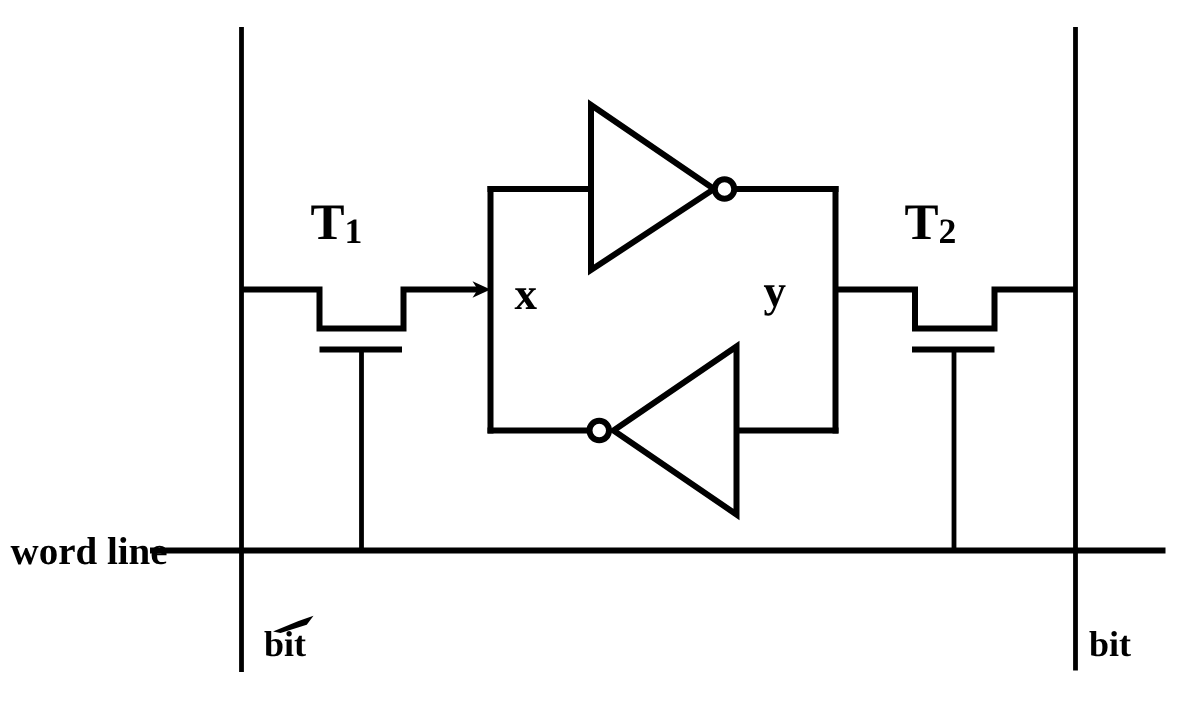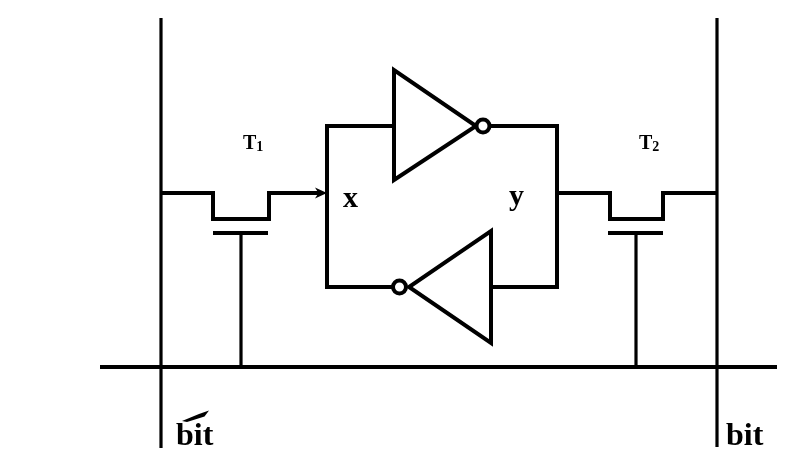--- a/index.html
+++ b/index.html
@@ -20,25 +20,25 @@
     left: 0;
     top: 0;
   }
   .lbl {
     position: absolute;
     color: #000000;
     font-weight: bold;
     line-height: 1;
     white-space: nowrap;
   }
-  .lbl-t     { font-size: 20px; margin-left: 36px; }
+  .lbl-t     { font-size: 34px; }
   .lbl-t sub { font-size: 0.7em; vertical-align: -0.12em; }
   .lbl-node  { font-size: 30px; }
   .lbl-word  { font-size: 26px; }
-  .lbl-bit   { font-size: 32px; }
+  .lbl-bit   { font-size: 24px; }
   .stroke {
     stroke: #000000;
     fill: none;
     stroke-width: 4;
   }
   .thin  { stroke-width: 3.2; }
   .shape {
     stroke: #000000;
     fill: #ffffff;
     stroke-width: 4;
@@ -106,18 +106,19 @@
   </div>
 
   <div class="lbl lbl-t" style="left:603px; top:132px;text-align:right;">
     <span>T</span><sub>2</sub>
   </div>
 
   <div class="lbl lbl-node" style="left:343px; top:182px;">x</div>
 
   <div class="lbl lbl-node" style="left:509px; top:180px;">y</div>
 
+  <div class="lbl lbl-word" style="left:7px; top:355px;">word line</div>
 
   <div class="lbl lbl-bit" style="left:176px; top:418px;">bit</div>
 
   <div class="lbl lbl-bit" style="left:726px; top:418px;">bit</div>
 
 </div>
 
 </body></html>

